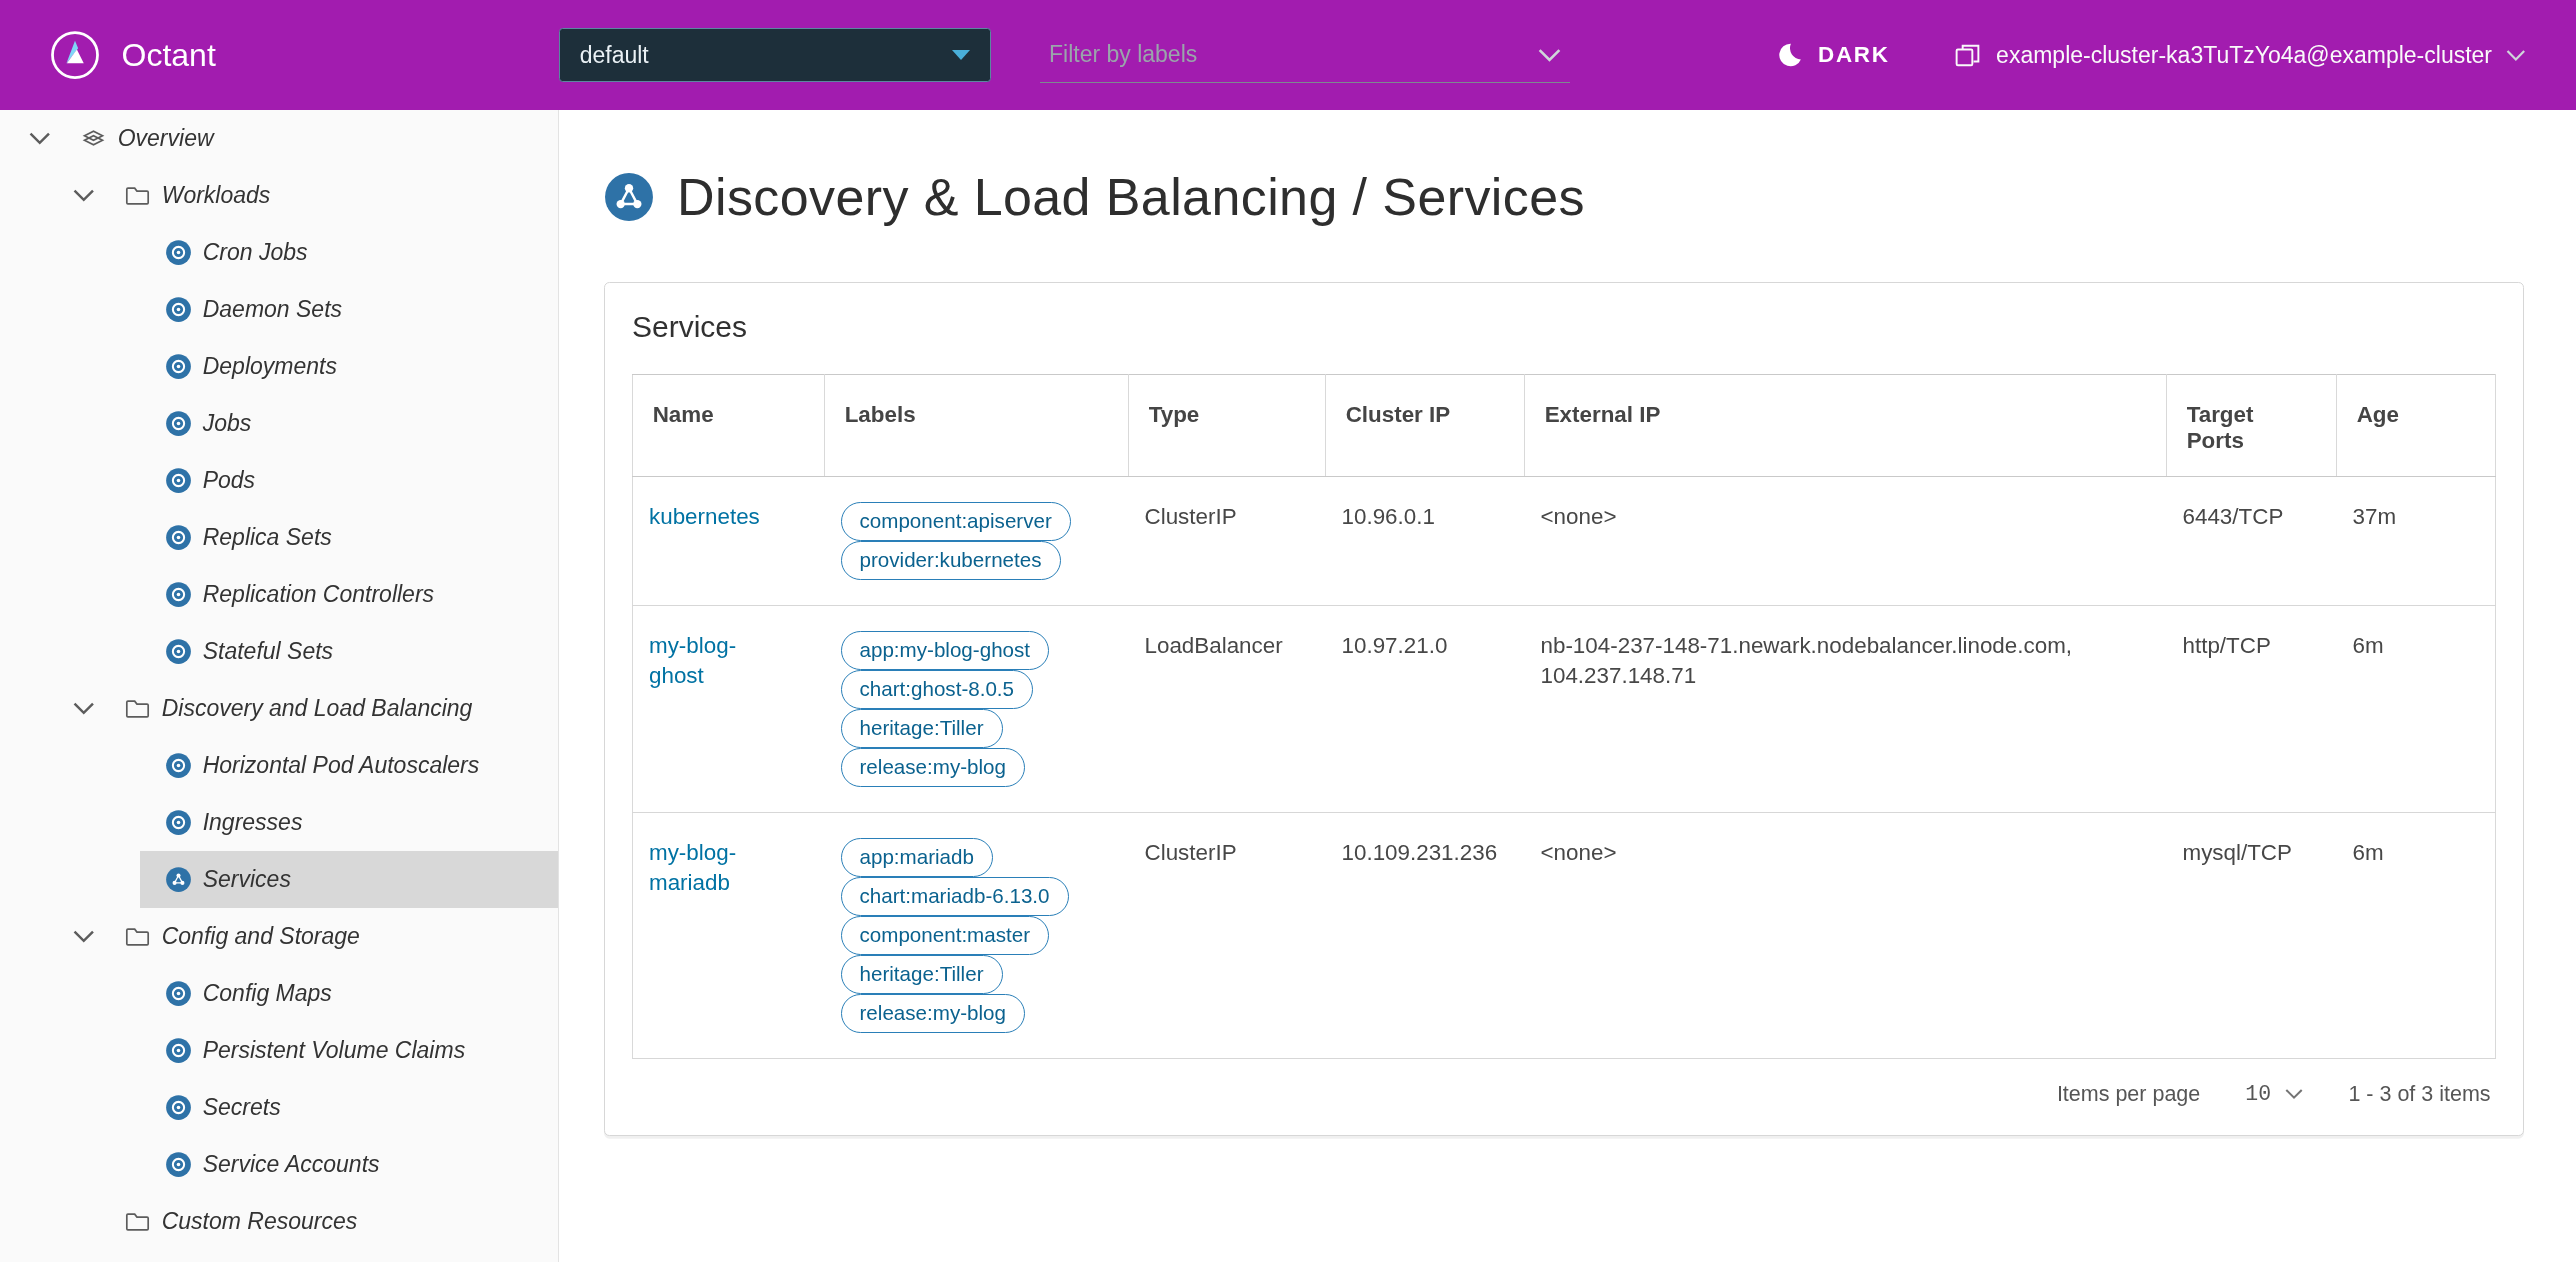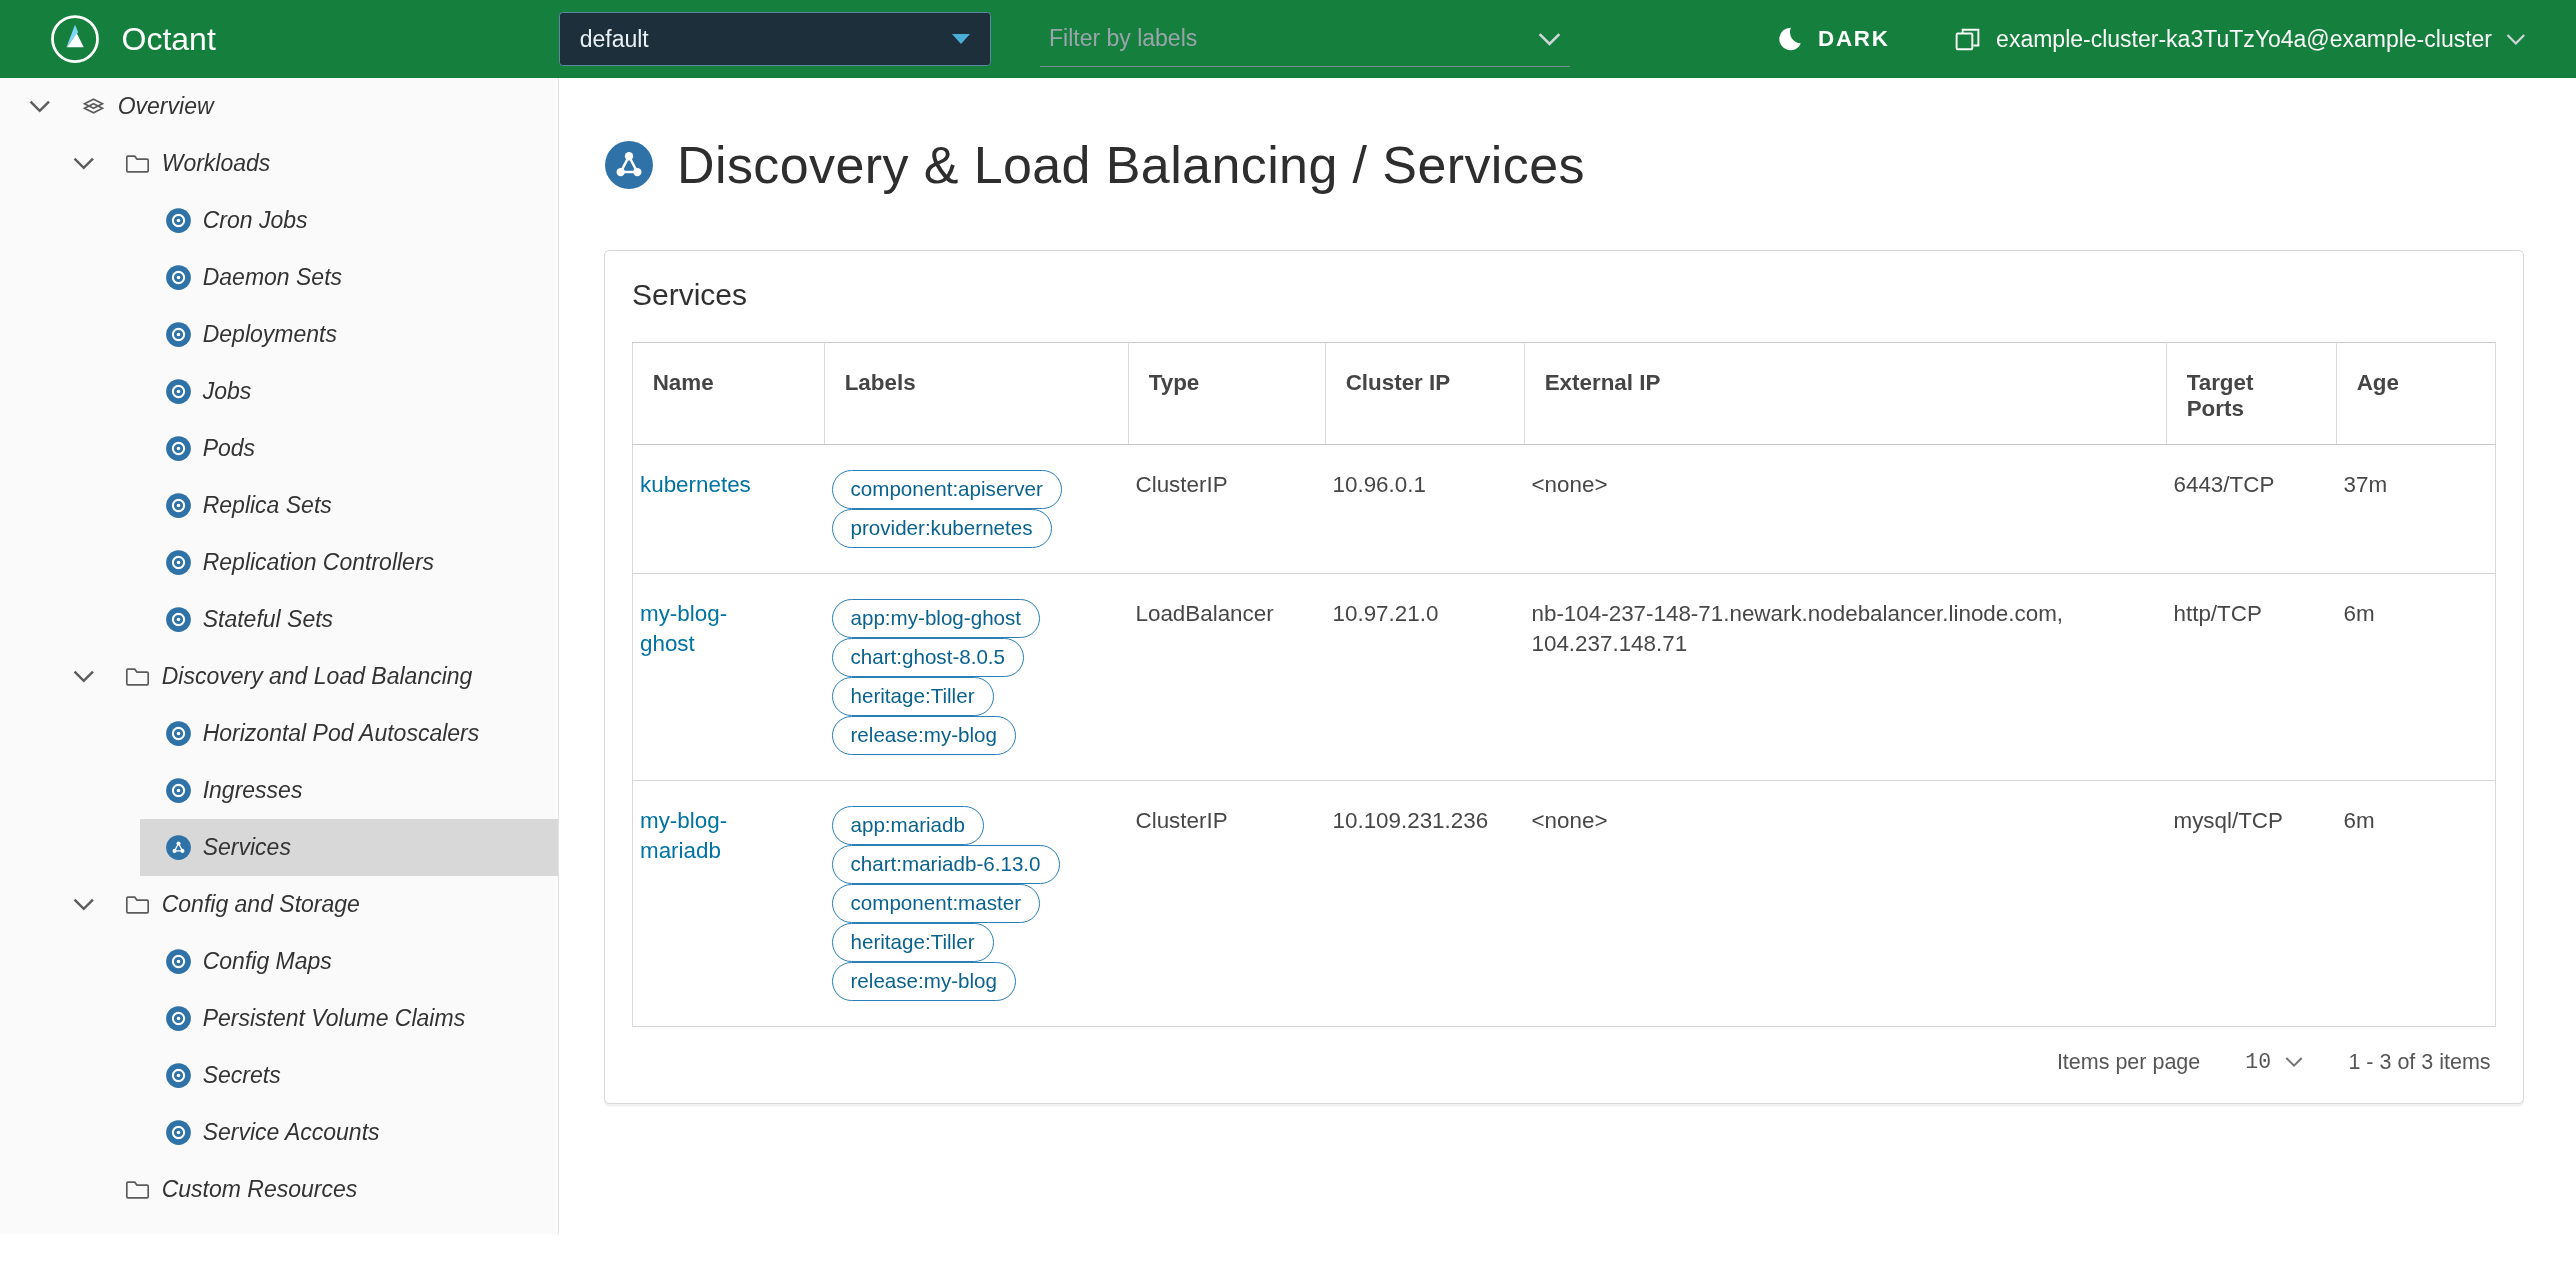--- a/index.html
+++ b/index.html
@@ -6,22 +6,22 @@
   html, body { width: 2576px; height: 1263px; }
   body {
     font-family: "Liberation Sans", sans-serif;
     background: #ffffff;
     overflow: hidden;
     color: #333;
   }
 
   
   .header {
-    height: 78px;
-    background: #15803d;
+    height: 110px;
+    background: #a21caf;
     display: flex;
     align-items: center;
     color: #fafafa;
   }
   .brand { width: 559px; flex-shrink: 0; display: flex; align-items: center; gap: 21.5px; padding-left: 50px; }
   .brand-name { font-size: 32px; font-weight: 400; color: #ffffff; }
   .ns-select {
     width: 432px; height: 54px; 
     background: #1d2f3a; border: 0.9px solid #5b87a0; border-radius: 3.6px;
     display: flex; align-items: center; justify-content: space-between;
@@ -84,21 +84,21 @@
     border-top: 0.9px solid #c9c9c9;
     border-bottom: 0.9px solid #c9c9c9;
     border-right: 0.9px solid #d9d9d9;
   }
   .datagrid th:first-child { border-left: 0.9px solid #d9d9d9; }
   .datagrid th:last-child { border-right: 0.9px solid #d9d9d9; }
   .th-narrow .th-inner { display: inline-block; max-width: 98px; }
   .datagrid td {
     vertical-align: top;
     font-size: 22.4px; color: #474747;
-    padding: 25px 7px;
+    padding: 25px 16px;
     border-bottom: 0.9px solid #d7d7d7;
     line-height: 1.35;
   }
   .datagrid td:first-child { border-left: 0.9px solid #d9d9d9; }
   .datagrid td:last-child { border-right: 0.9px solid #d9d9d9; }
   a.res-link { color: #0072a3; text-decoration: none; display: inline-block; max-width: 112px; cursor: pointer; }
   .pills { display: flex; flex-direction: column; align-items: flex-start; gap: 0; }
   .pill {
     display: inline-flex; align-items: center; height: 39px; padding: 0 18px;
     border: 0.9px solid #2a7fb8; border-radius: 19.7px;

